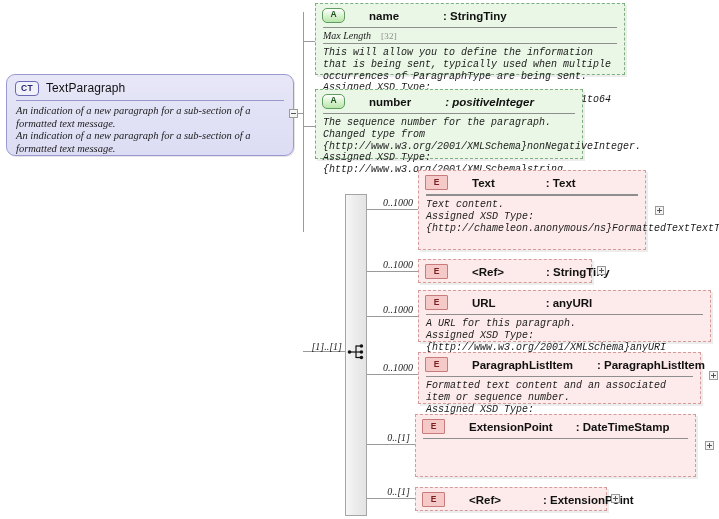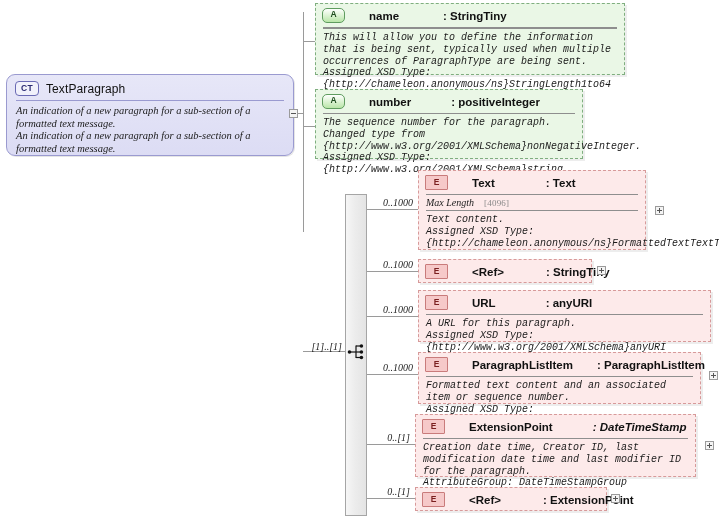--- a/index.html
+++ b/index.html
@@ -32,21 +32,21 @@
   .box{position:absolute;box-sizing:border-box;}
 
   
   .ct-box{
     border:1px solid #9a9ad0;
     border-radius:9px;
     background:linear-gradient(to bottom,#e7e7f8 0%,#dcdcf4 100%);
     box-shadow:1px 1px 0 rgba(0,0,0,0.10);
   }
   .ct-head{
-    display:flex;align-items:flex-end;
+    display:flex;align-items:flex-start;
     padding:6px 8px 4px 8px;
   }
   .ct-title{
     font-size:12px;font-weight:normal;color:#111;
     margin-left:7px;letter-spacing:.1px;
   }
   .ct-sep{height:1px;background:#9a9ad0;margin:0 9px;}
   .ct-doc{
     font-family:"Liberation Serif", serif;
     font-style:italic;font-size:10.5px;color:#1a1a1a;
@@ -165,30 +165,33 @@
   </div>
   <div class="toggle" style="left:289px;top:109px;"></div>
 
   <div class="box attr-box" style="left:315px;top:3px;width:310px;height:72px;">
     <div class="b-head">
       <span class="badge-a">A</span>
       <span class="b-title">name</span>
       <span class="b-title" style="margin-left:28px;">: StringTiny</span>
     </div>
     <div class="b-sep"></div>
+    <div class="b-facet">
+      <span>Max Length</span><span class="facet-val">[32]</span>
+    </div>
     <div class="b-sep"></div>
     <div class="b-doc" style="white-space:pre-line;">This will allow you to define the information that is being sent, typically used when multiple occurrences of ParagraphType are being sent.
 Assigned XSD Type: {http://chameleon.anonymous/ns}StringLength1to64</div>
   </div>
 
   <div class="box attr-box" style="left:315px;top:89px;width:268px;height:70px;">
     <div class="b-head">
       <span class="badge-a">A</span>
       <span class="b-title">number</span>
-      <span class="b-title" style="margin-left:24px;">: positiveInteger</span>
+      <span class="b-title" style="margin-left:18px;font-style:italic;">: positiveInteger</span>
     </div>
     <div class="b-sep"></div>
     <div class="b-doc" style="white-space:pre-line;">The sequence number for the paragraph.
 Changed type from {http://www.w3.org/2001/XMLSchema}nonNegativeInteger.
 Assigned XSD Type: {http://www.w3.org/2001/XMLSchema}string</div>
   </div>
 
   <div class="choice-box" style="left:345px;top:194px;width:22px;height:322px;">
     <svg class="choice-icon" width="22" height="22" viewBox="0 0 22 22" style="left:0px;top:146px;">
       <circle cx="3.5" cy="11" r="1.8" fill="#111"></circle>
@@ -211,23 +214,20 @@
   <div class="card" style="left:369px;top:432px;width:41px;">0..[1]</div>
   <div class="card" style="left:369px;top:486px;width:41px;">0..[1]</div>
 
   <div class="box elem-box" style="left:418px;top:170px;width:228px;height:80px;">
     <div class="b-head">
       <span class="badge-e">E</span>
       <span class="b-title">Text</span>
       <span class="b-title" style="margin-left:35px;">: Text</span>
     </div>
     <div class="b-sep"></div>
-    <div class="b-facet">
-      <span>Max Length</span><span class="facet-val">[4096]</span>
-    </div>
     <div class="b-sep"></div>
     <div class="b-doc" style="white-space:pre-line;">Text content.
 Assigned XSD Type: {http://chameleon.anonymous/ns}FormattedTextTextType</div>
   </div>
   <div class="toggle plus" style="left:655px;top:206px;"></div>
 
   <div class="box elem-box" style="left:418px;top:259px;width:174px;height:24px;">
     <div class="b-head" style="padding-top:4px;">
       <span class="badge-e">E</span>
       <span class="b-title">&lt;Ref&gt;</span>
@@ -256,25 +256,23 @@
     <div class="b-sep"></div>
     <div class="b-doc" style="white-space:pre-line;">Formatted text content and an associated item or sequence number.
 Assigned XSD Type: {http://chameleon.anonymous/ns}ListItem</div>
   </div>
   <div class="toggle plus" style="left:709px;top:371px;"></div>
 
   <div class="box elem-box" style="left:415px;top:414px;width:281px;height:63px;">
     <div class="b-head">
       <span class="badge-e">E</span>
       <span class="b-title">ExtensionPoint</span>
-      <span class="b-title" style="margin-left:24px;font-style:italic;">: DateTimeStamp</span>
-    </div>
-    <div class="b-sep"></div>
-    <div class="b-doc" style="white-space:pre-line;">Creation date time, Creator ID, last modification date time and last modifier ID for the paragraph.
-AttributeGroup: DateTimeStampGroup</div>
+      <span class="b-title" style="margin-left:7px;">: DateTimeStamp</span>
+    </div>
+    <div class="b-sep"></div>
   </div>
   <div class="toggle plus" style="left:705px;top:441px;"></div>
 
   <div class="box elem-box" style="left:415px;top:487px;width:192px;height:24px;">
     <div class="b-head" style="padding-top:4px;">
       <span class="badge-e">E</span>
       <span class="b-title">&lt;Ref&gt;</span>
       <span class="b-title" style="margin-left:26px;">: ExtensionPoint</span>
     </div>
   </div>

